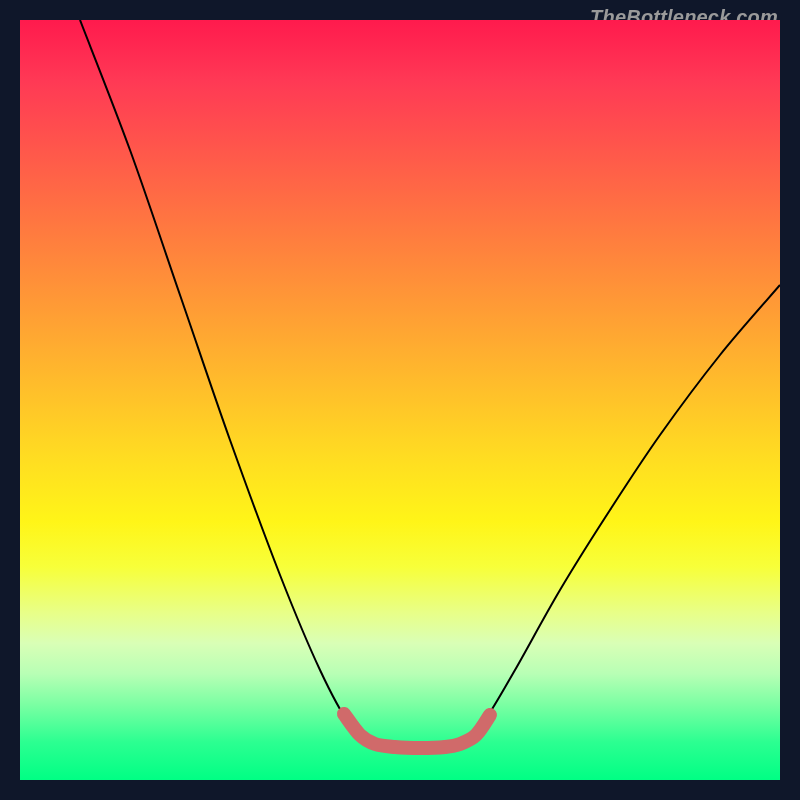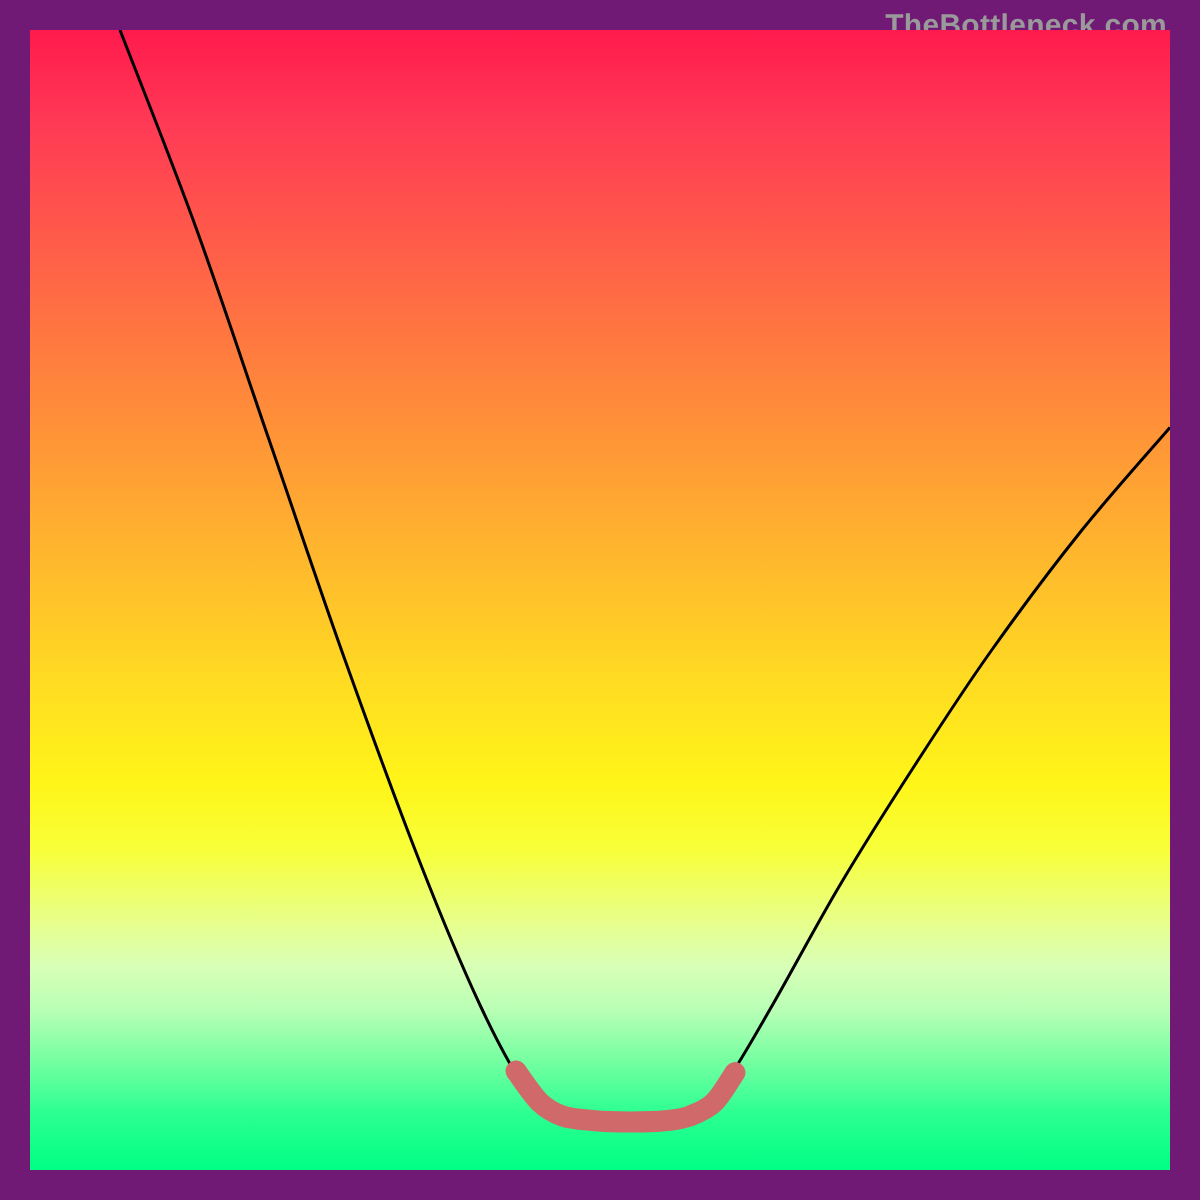--- a/index.html
+++ b/index.html
@@ -8,21 +8,22 @@
     width: 800px;
     height: 800px;
     overflow: hidden;
     background: #000;
     font-family: Arial, Helvetica, sans-serif;
   }
   .container {
     position: relative;
     width: 800px;
     height: 800px;
-    background: #701a75;
+    background: #0f172a;
+    font-style: italic;
   }
   .plot-area {
     position: absolute;
     left: 20px;
     top: 20px;
     width: 760px;
     height: 760px;
     background: linear-gradient(
       to bottom,
       #ff1a4d 0%,

